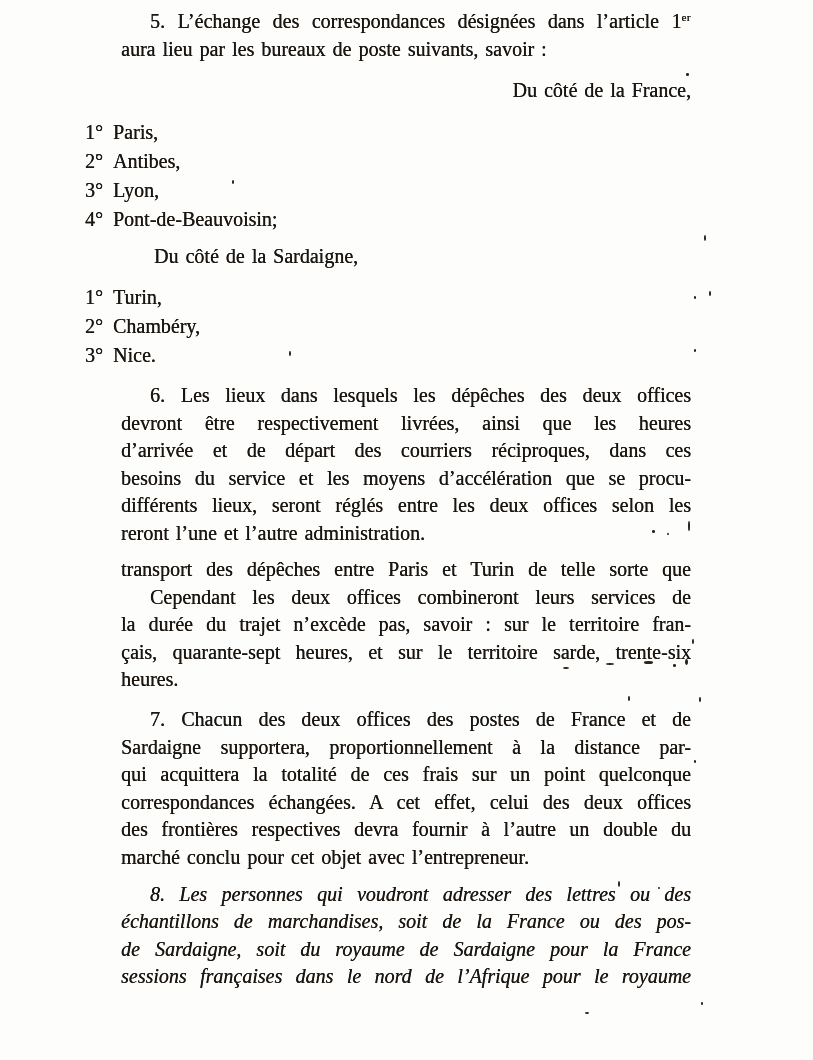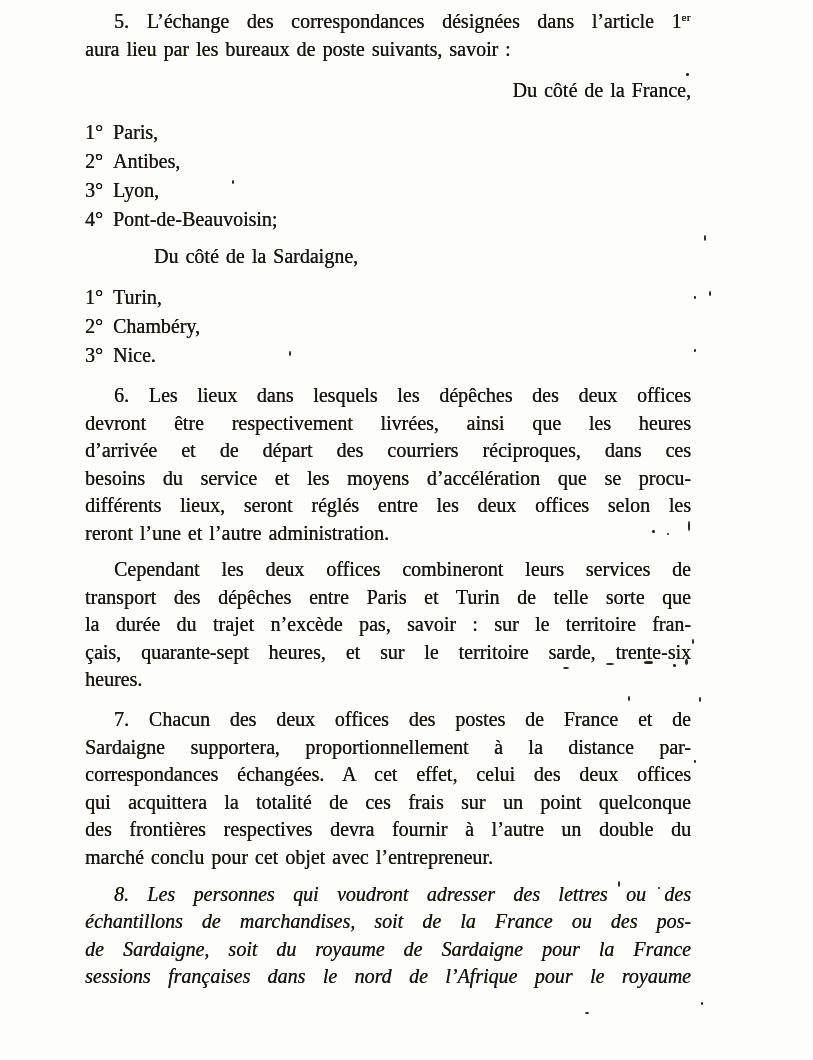--- a/index.html
+++ b/index.html
@@ -23,20 +23,21 @@
     width: 606px;
     font-size: 20px;
     line-height: 27.5px;
     word-spacing: 2px;
     text-shadow: 0.25px 0 0 currentColor;
   }
   .para .line {
     text-align: justify;
     text-align-last: justify;
     white-space: normal;
+    margin-left: 36px;
   }
   .para .line.last {
     text-align-last: left;
   }
   .line.indent {
     text-indent: 29px;
   }
   .heading {
     margin-left: 69px;
   }
@@ -99,32 +100,32 @@
     <div class="para p-6">
       <div class="line indent">6. Les lieux dans lesquels les dépêches des deux offices</div>
       <div class="line">devront être respectivement livrées, ainsi que les heures</div>
       <div class="line">d’arrivée et de départ des courriers réciproques, dans ces</div>
       <div class="line">besoins du service et les moyens d’accélération que se procu-</div>
       <div class="line">différents lieux, seront réglés entre les deux offices selon les</div>
       <div class="line last">reront l’une et l’autre administration.</div>
     </div>
 
     <div class="para p-cependant">
+      <div class="line">transport des dépêches entre Paris et Turin de telle sorte que</div>
       <div class="line indent">Cependant les deux offices combineront leurs services de</div>
-      <div class="line">transport des dépêches entre Paris et Turin de telle sorte que</div>
       <div class="line">la durée du trajet n’excède pas, savoir : sur le territoire fran-</div>
       <div class="line">çais, quarante-sept heures, et sur le territoire sarde, trente-six</div>
       <div class="line last">heures.</div>
     </div>
 
     <div class="para p-7">
       <div class="line indent">7. Chacun des deux offices des postes de France et de</div>
       <div class="line">Sardaigne supportera, proportionnellement à la distance par-</div>
+      <div class="line">qui acquittera la totalité de ces frais sur un point quelconque</div>
       <div class="line">correspondances échangées. A cet effet, celui des deux offices</div>
-      <div class="line">qui acquittera la totalité de ces frais sur un point quelconque</div>
       <div class="line">des frontières respectives devra fournir à l’autre un double du</div>
       <div class="line last">marché conclu pour cet objet avec l’entrepreneur.</div>
     </div>
 
     <div class="para p-8">
       <div class="line indent">8. Les personnes qui voudront adresser des lettres ou des</div>
       <div class="line">échantillons de marchandises, soit de la France ou des pos-</div>
       <div class="line">de Sardaigne, soit du royaume de Sardaigne pour la France</div>
       <div class="line">sessions françaises dans le nord de l’Afrique pour le royaume</div>
     </div>

